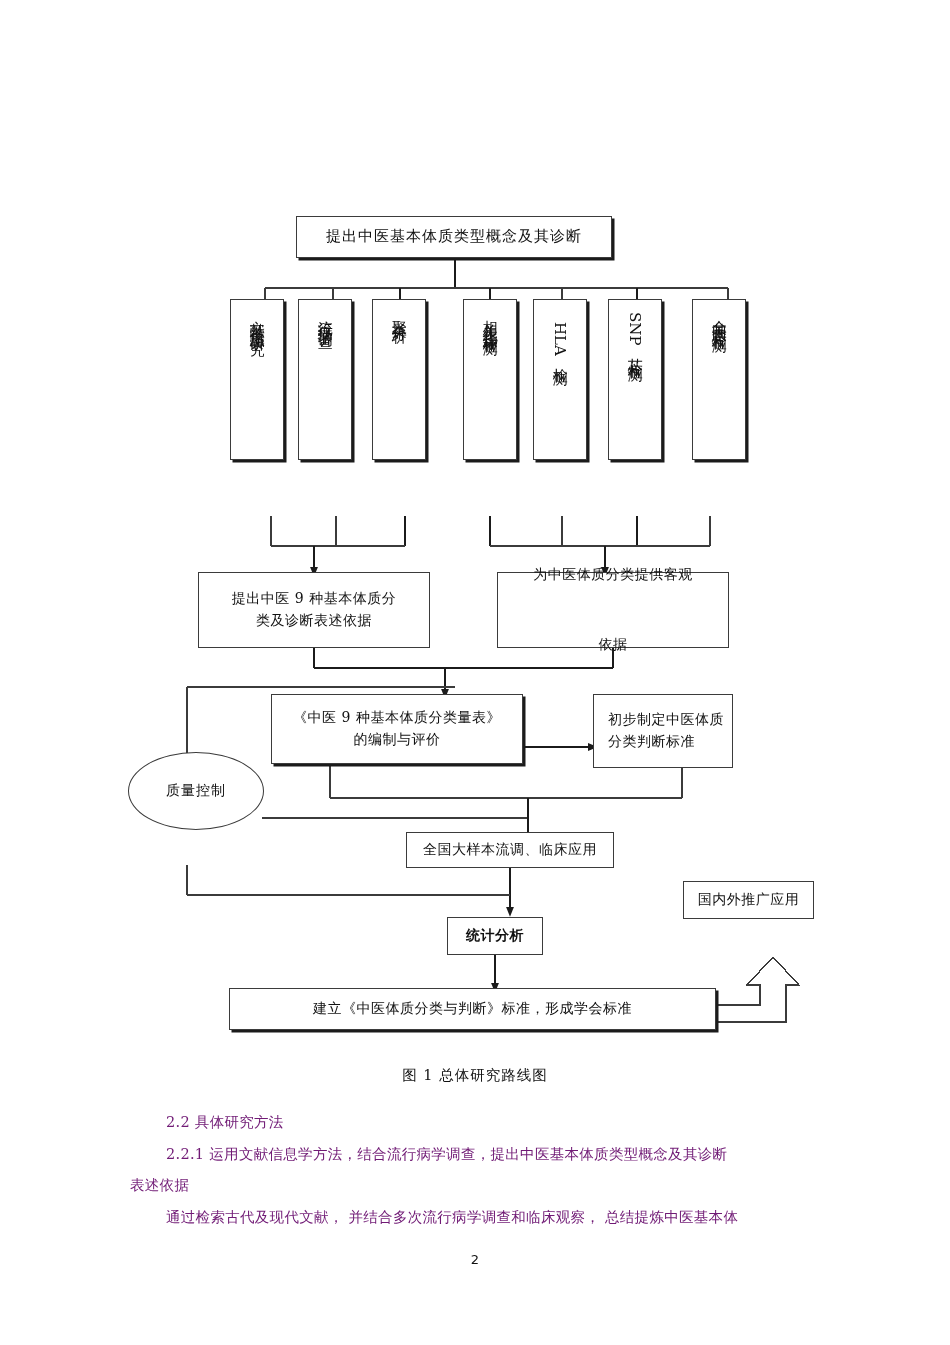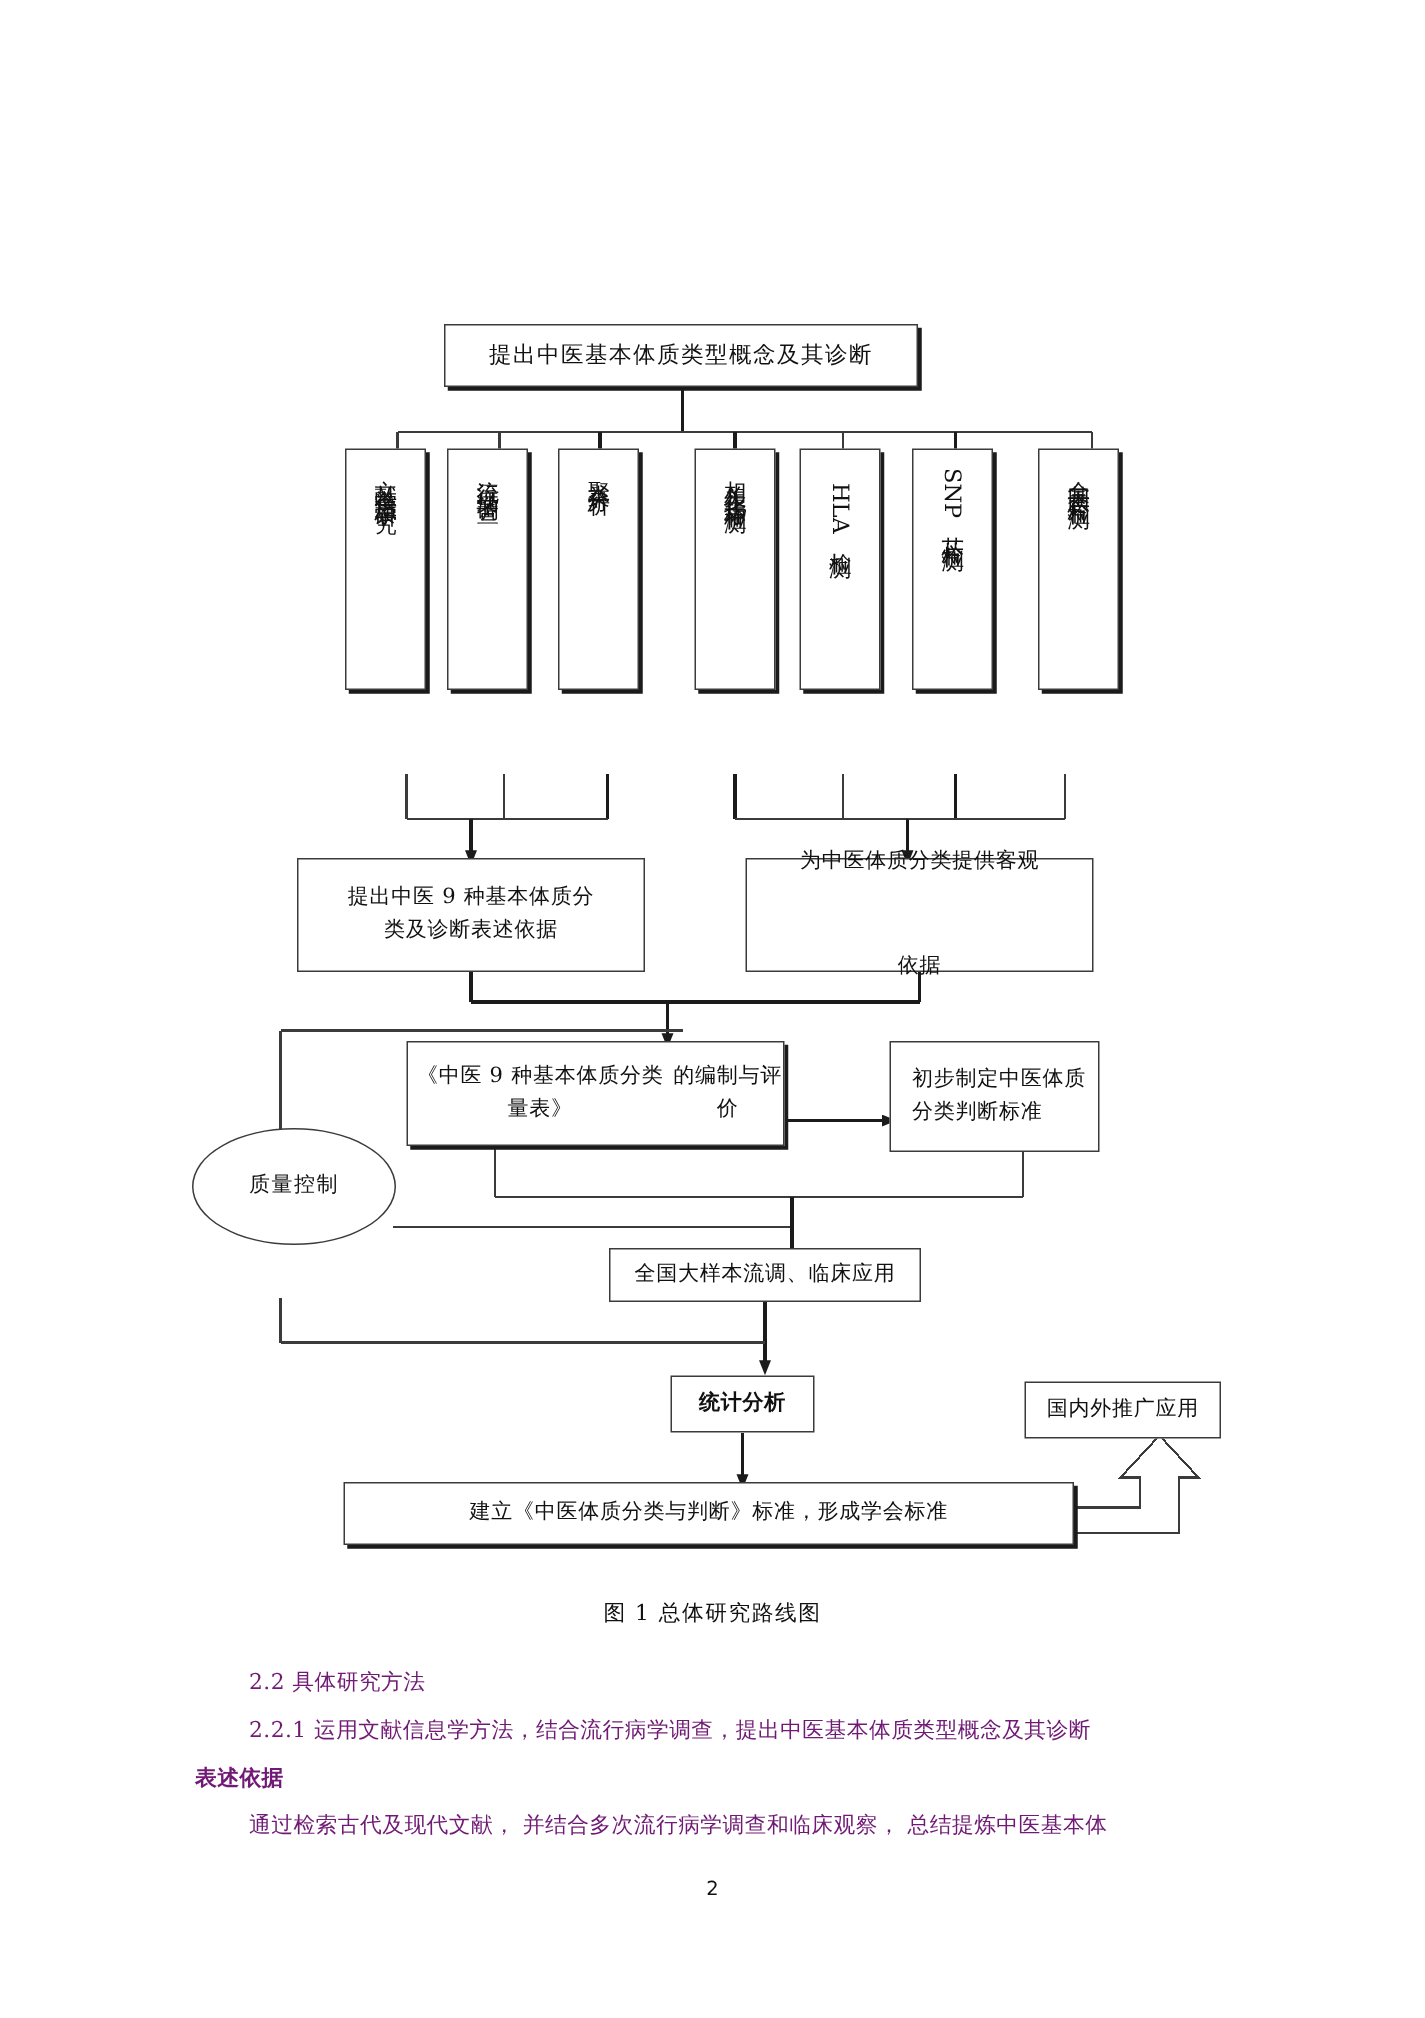--- a/index.html
+++ b/index.html
@@ -128,21 +128,21 @@
     width: 700px;
     font-size: 14.5px;
     line-height: 2.05;
     color: #701a75;
   }
   .body-text p {
     margin: 0 0 2px 0;
     letter-spacing: 0.3px;
   }
   .indent-1 { padding-left: 36px; }
-  .indent-0 { padding-left: 0px; font-weight: bold; }
+  .indent-0 { padding-left: 0px; }
 
   .page-number {
     position: absolute;
     left: 0;
     top: 1252px;
     width: 950px;
     text-align: center;
     font-size: 13px;
     color: #111111;
     font-family: "DejaVu Sans", "Liberation Sans", sans-serif;
@@ -256,21 +256,21 @@
     <div class="node" style="left:198px; top:572px; width:232px; height:76px; flex-direction:column;">
       <span>提出中医  9 种基本体质分</span>
       <span class="line2">类及诊断表述依据</span>
     </div>
 
     <div class="node" style="left:497px; top:572px; width:232px; height:76px; flex-direction:column;gap:48px;">
       <span>为中医体质分类提供客观</span>
       <span class="line2">依据</span>
     </div>
 
-    <div class="node shadowed" style="left:271px; top:694px; width:252px; height:70px; flex-direction:row;">
+    <div class="node shadowed" style="left:271px; top:694px; width:252px; height:70px; flex-direction:column;">
       <span>《中医  9 种基本体质分类量表》</span>
       <span class="line2">的编制与评价</span>
     </div>
 
     <div class="node" style="left:593px; top:694px; width:140px; height:74px; flex-direction:column; align-items:flex-start; padding-left:14px;">
       <span>初步制定中医体质</span>
       <span class="line2">分类判断标准</span>
     </div>
 
     <div class="ellipse-node" style="left:128px; top:752px; width:136px; height:78px;">
@@ -279,21 +279,21 @@
     </div>
 
     <div class="node" style="left:406px; top:832px; width:208px; height:36px;">
       <span>全国大样本流调、临床应用</span>
     </div>
 
     <div class="node" style="left:447px; top:917px; width:96px; height:38px;font-weight:bold;">
       <span>统计分析</span>
     </div>
 
-    <div class="node" style="left:683px; top:921px; width:131px; height:38px;">
+    <div class="node" style="left:683px; top:881px; width:131px; height:38px;">
       <span>国内外推广应用</span>
     </div>
 
     <div class="node shadowed" style="left:229px; top:988px; width:487px; height:42px;">
       <span>建立《中医体质分类与判断》标准，形成学会标准</span>
     </div>
 
   </div>
 
   <div class="fig-caption">

